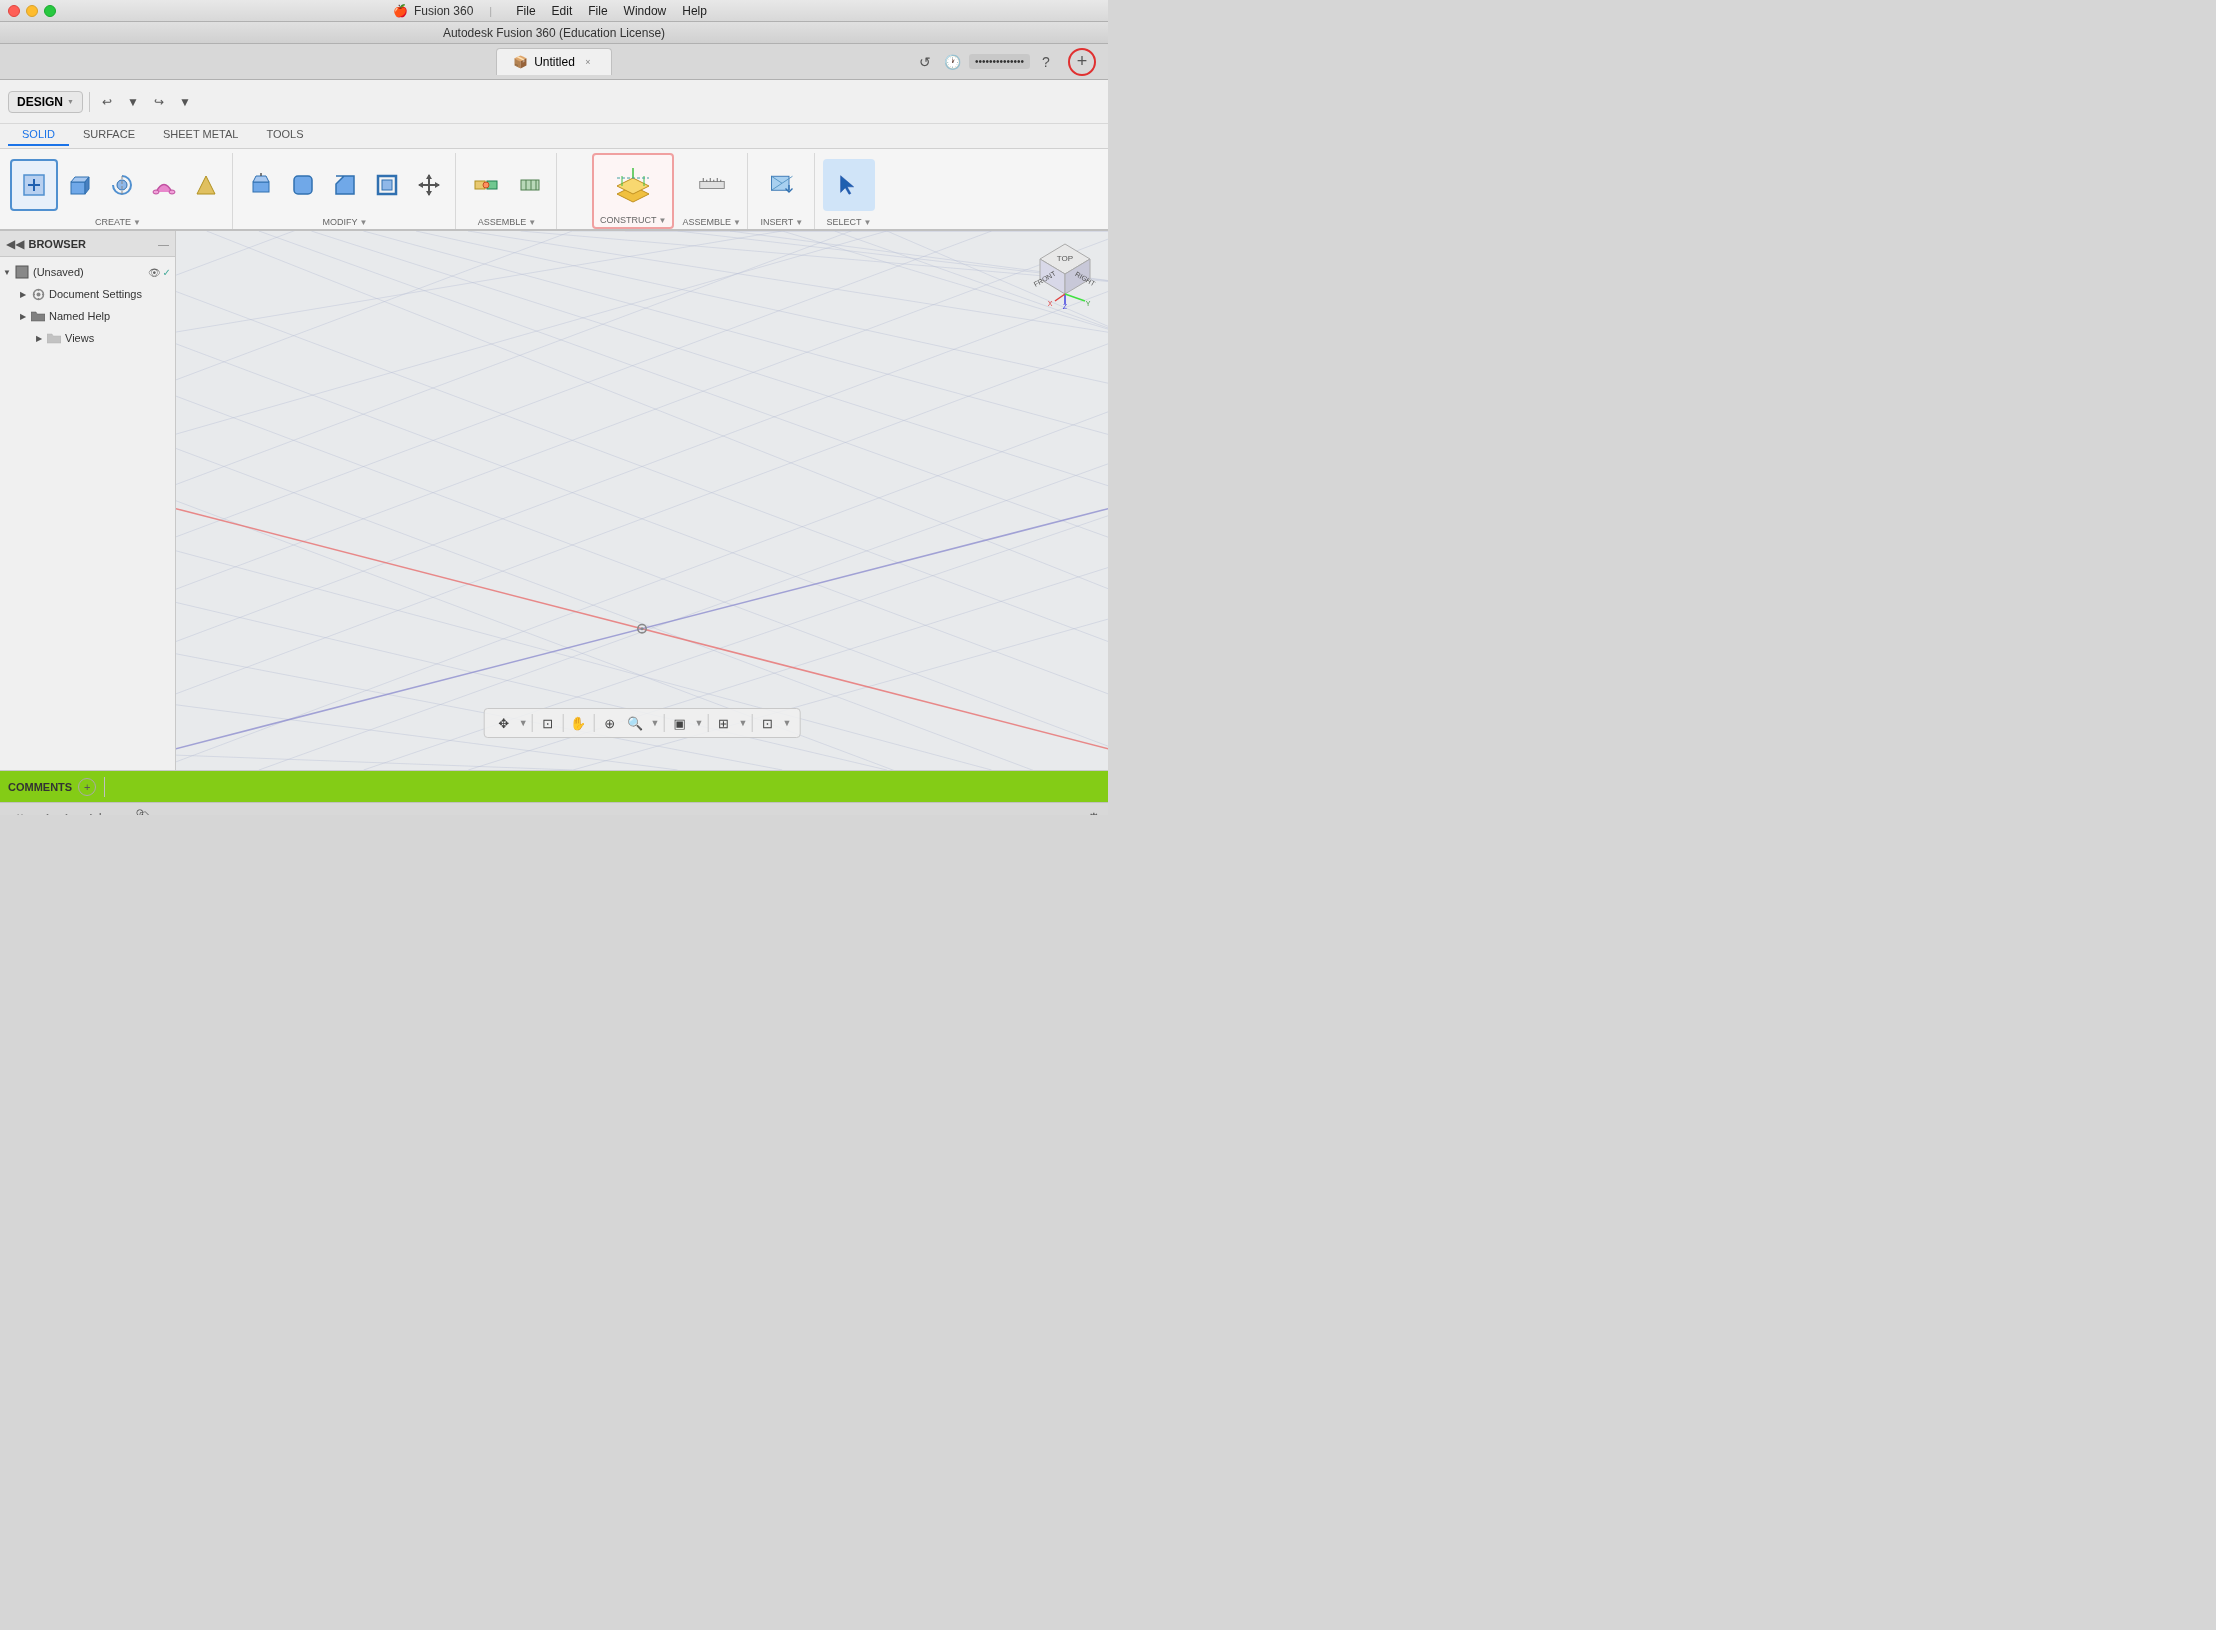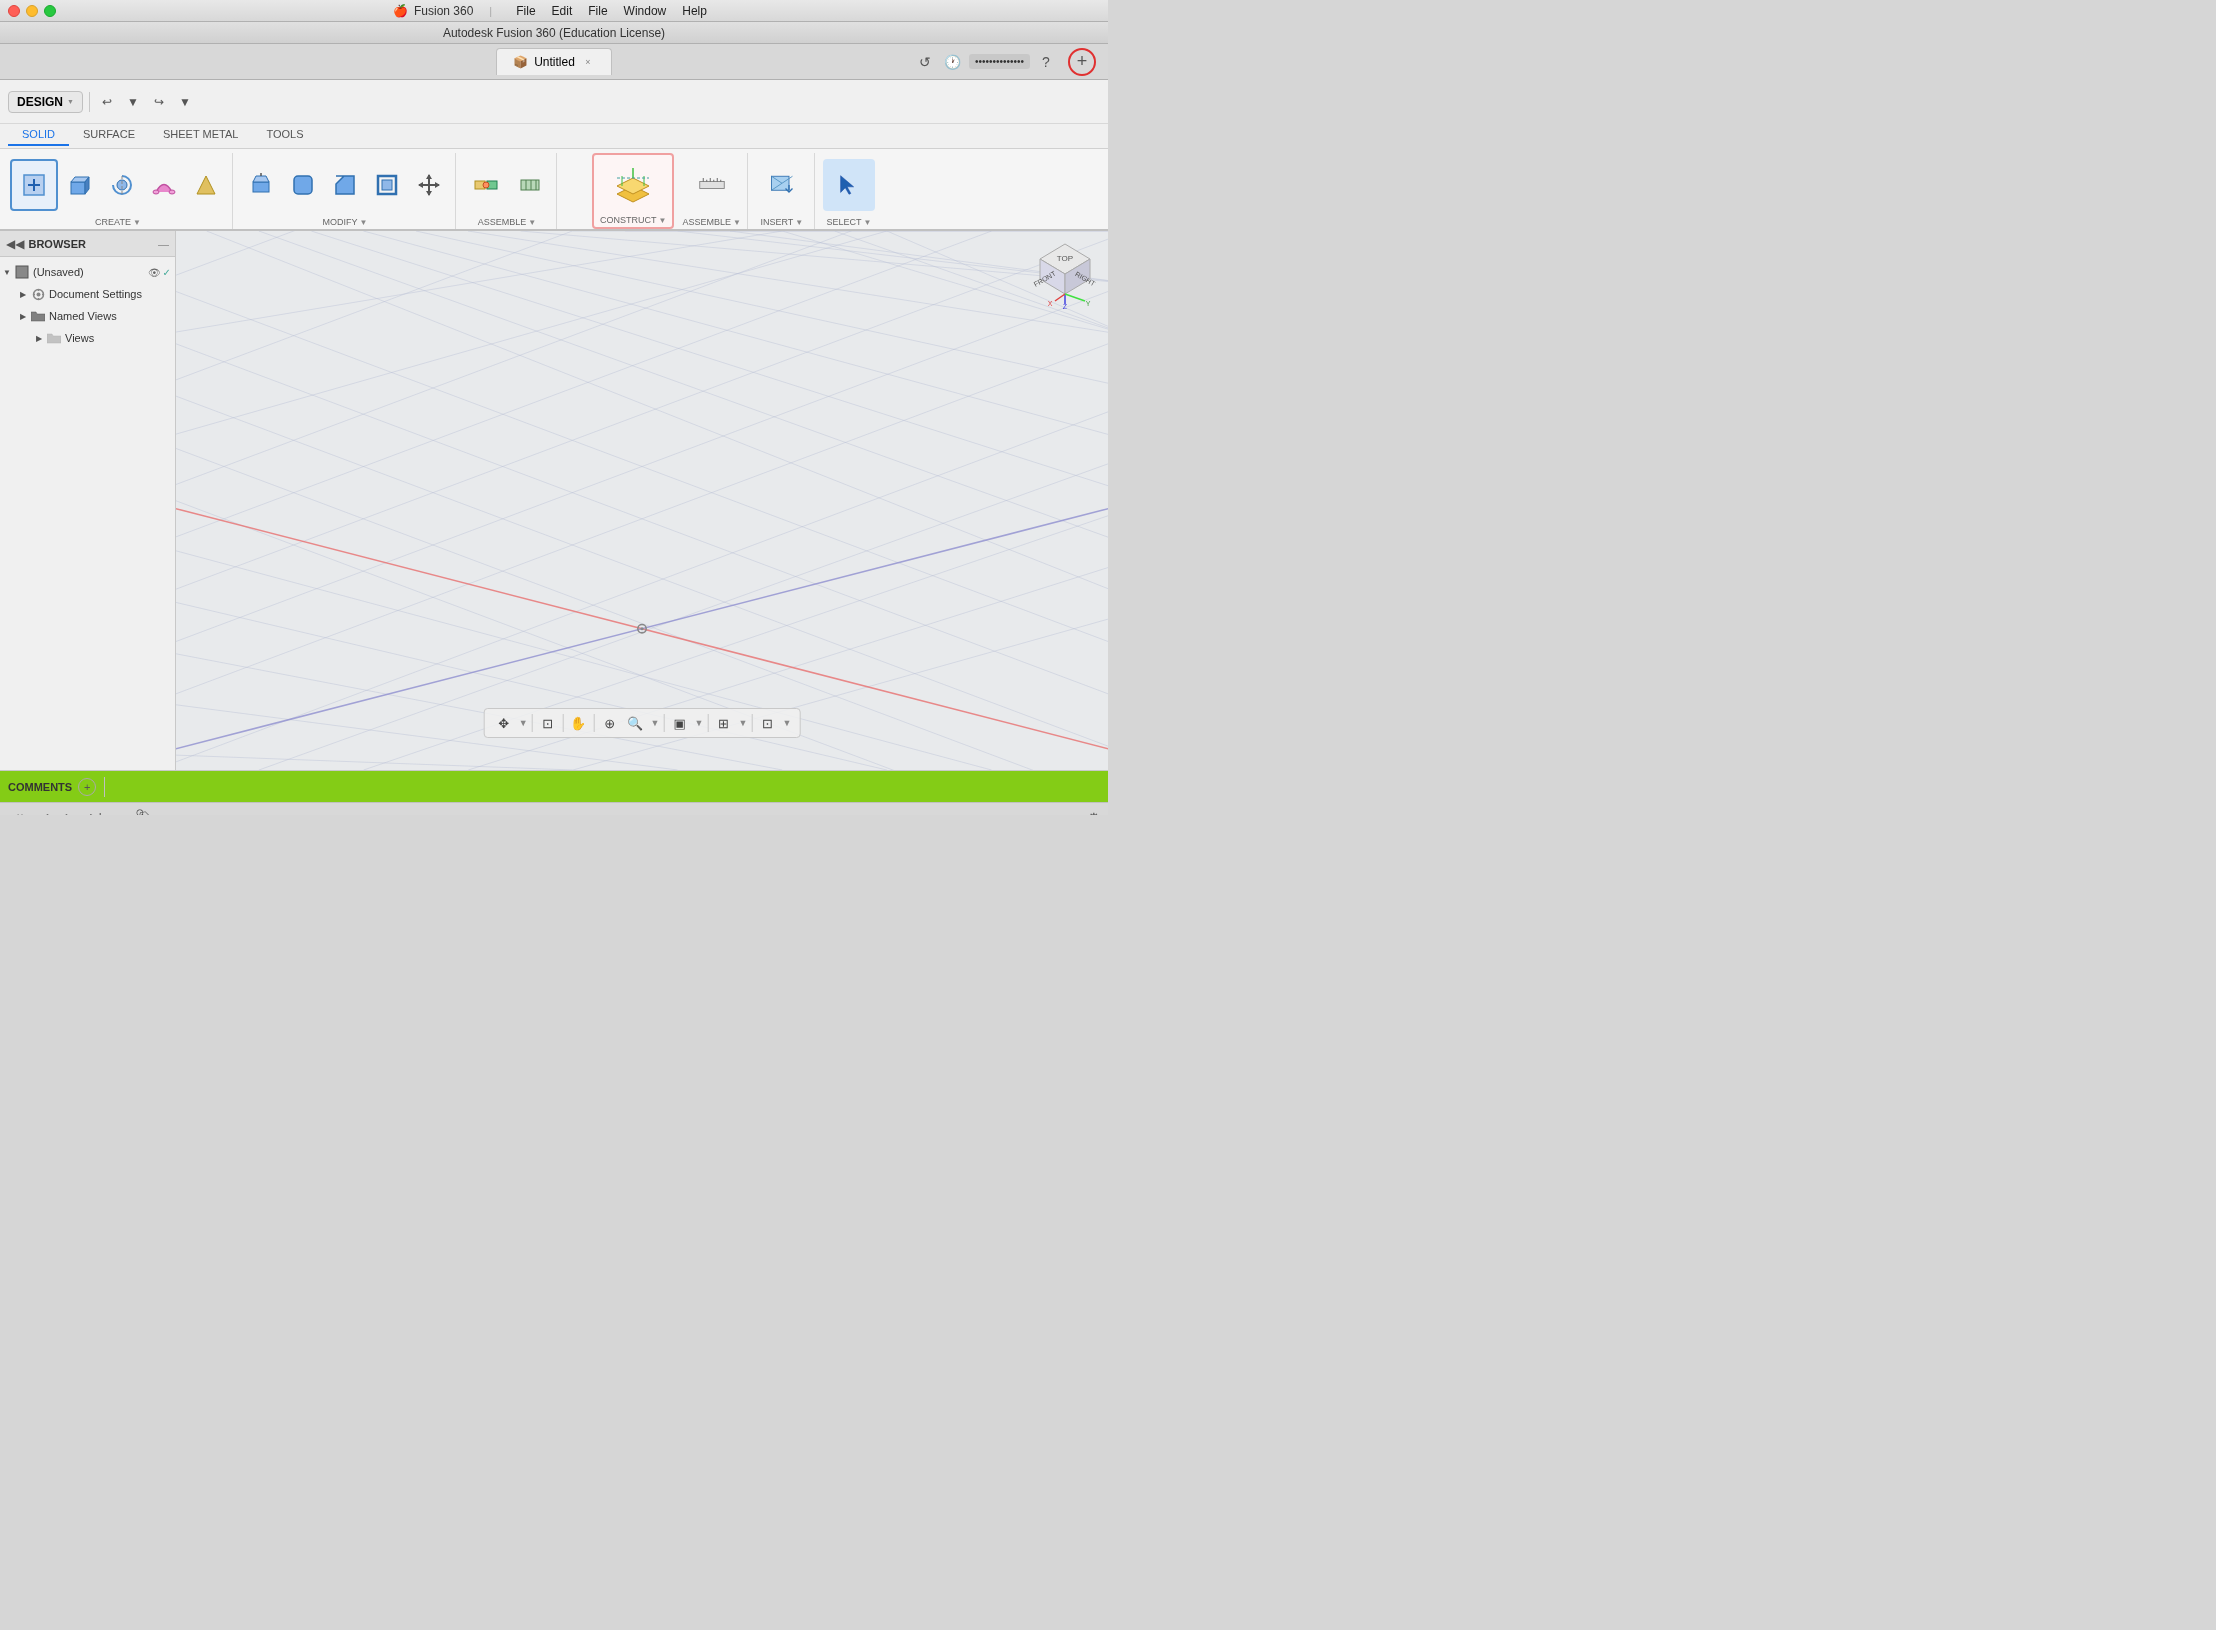--- a/index.html
+++ b/index.html
@@ -823,21 +823,21 @@
       </div>
 
       <div class="tree-item">
         <div class="tree-indent"></div>
         <div class="tree-arrow">▶</div>
         <div class="tree-icon">
           <svg width="14" height="12" viewBox="0 0 14 12">
             <path d="M0 2 L0 11 L14 11 L14 4 L6 4 L5 2 Z" fill="#808080" stroke="#555" stroke-width="0.5"></path>
           </svg>
         </div>
-        <div class="tree-label">Named Views</div>
+        <div class="tree-label">Named Help</div>
       </div>
 
       <div class="tree-item">
         <div class="tree-indent"></div>
         <div class="tree-indent"></div>
         <div class="tree-arrow">▶</div>
         <div class="tree-icon" style="opacity:0.4;">
           <svg width="14" height="12" viewBox="0 0 14 12">
             <path d="M0 2 L0 11 L14 11 L14 4 L6 4 L5 2 Z" fill="#808080" stroke="#555" stroke-width="0.5"></path>
           </svg>

